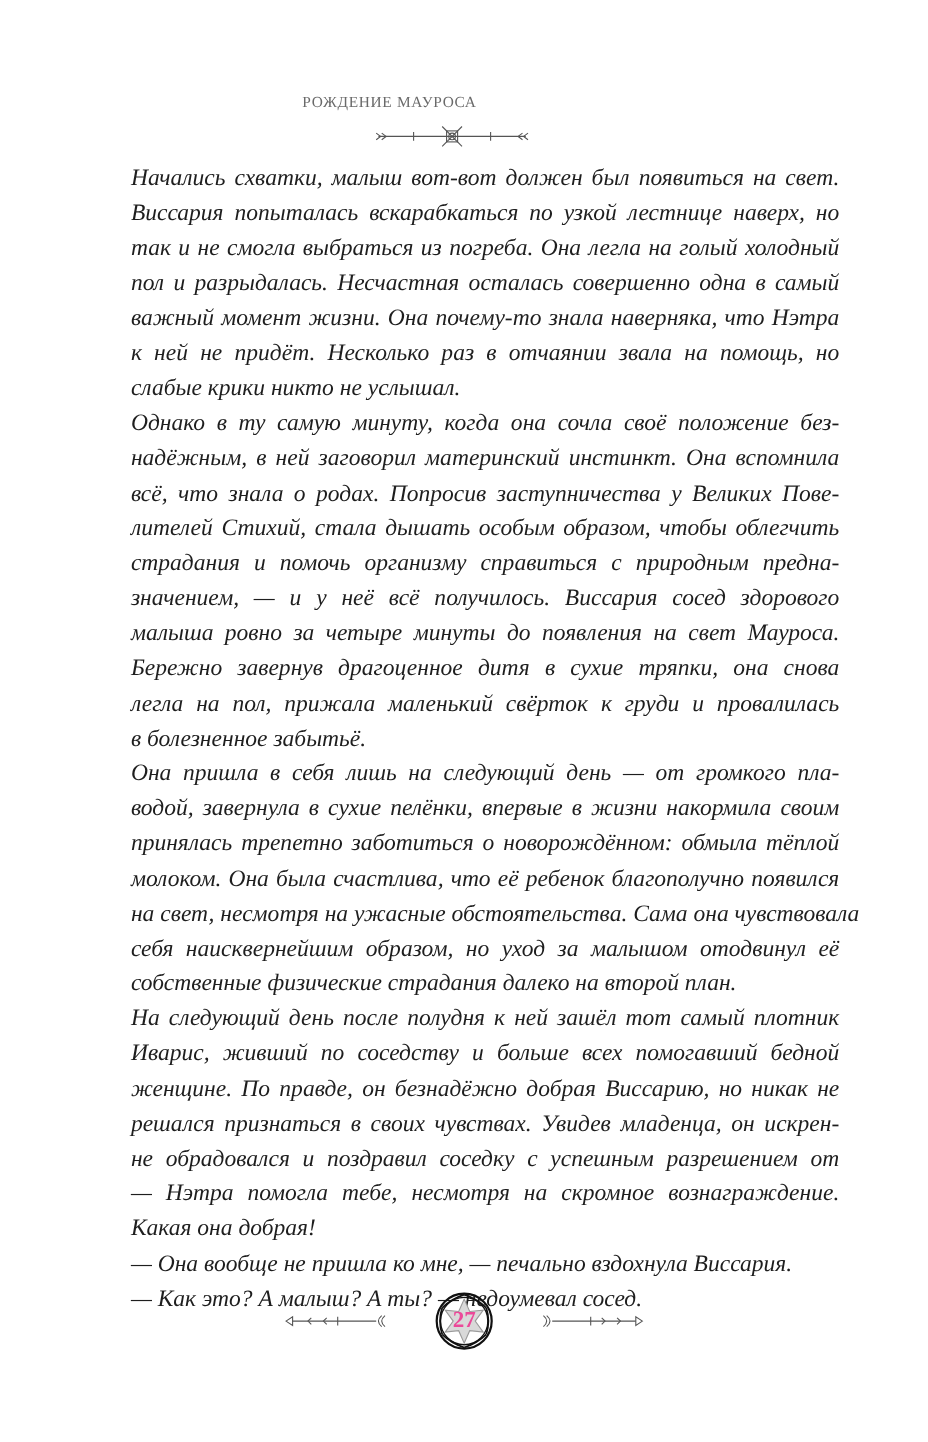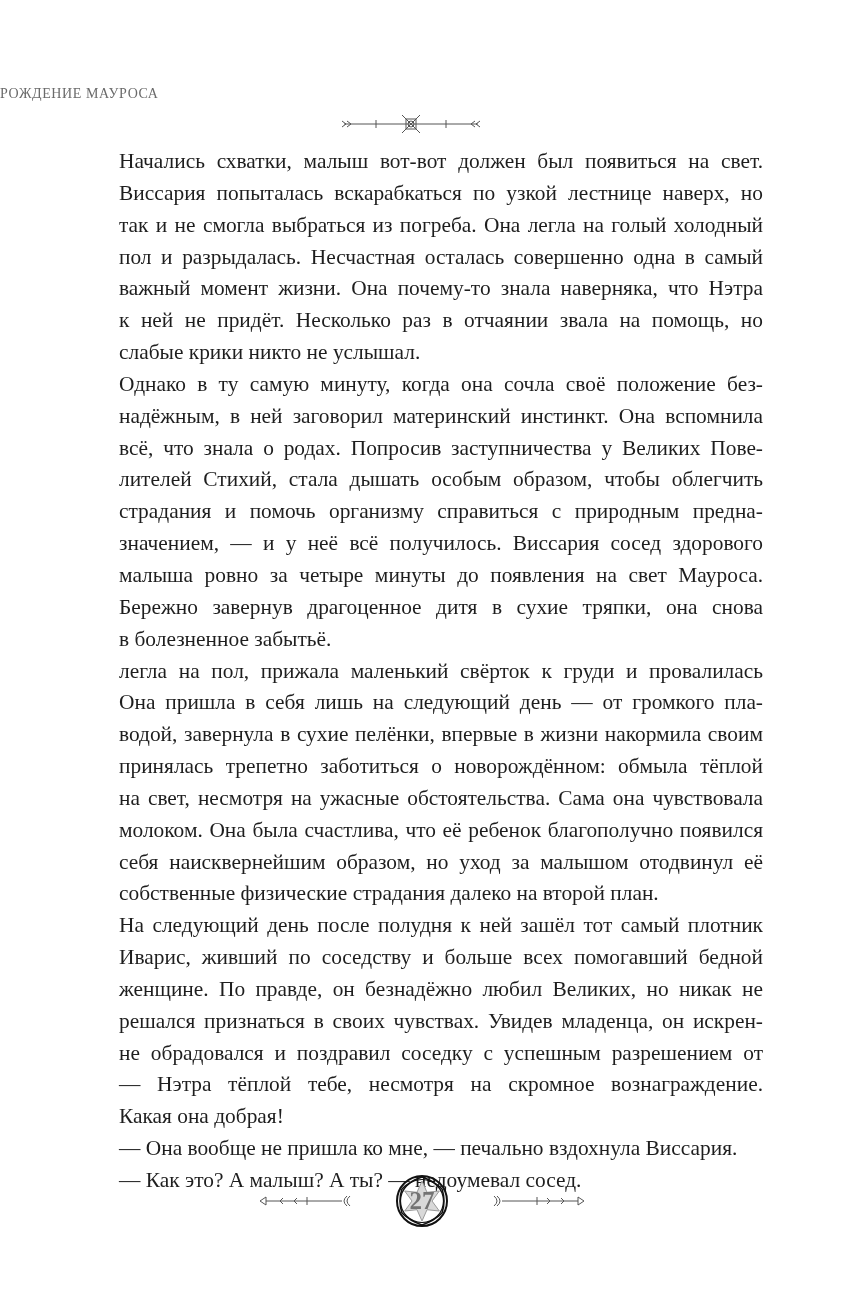--- a/index.html
+++ b/index.html
@@ -1,35 +1,35 @@
 <!DOCTYPE html>
 <html><head>
 <meta charset="utf-8">
 <style>
   html, body { margin: 0; padding: 0; background: #ffffff; }
   body { width: 844px; height: 1311px; position: relative; overflow: hidden; }
   .running-head {
-    position: absolute; top: 86px; left: 0; width: 708px; 
+    position: absolute; top: 86px; left: 0; width: 708px; text-align: center;
     font-family: "Liberation Serif", serif; font-size: 14px; letter-spacing: 0.6px;
     color: #6a6a6a;
   }
   .head-ornament { position: absolute; top: 112px; left: 336px; width: 150px; height: 24px; }
   .text-block {
     position: absolute; top: 146px; left: 90px; width: 673px;
     font-family: "Liberation Serif", serif; font-size: 21.4px; line-height: 31.85px;
     color: #1e1e1e; text-align: justify;
   }
   .text-block p { margin: 0; text-indent: 29px; }
-  .line { display: block; text-align: justify; text-align-last: justify; white-space: nowrap; }
+  .line { display: block; text-align: justify; text-align-last: justify; white-space: nowrap; font-style: italic; }
   .line.last { text-align-last: left; }
   .line.dialog-short { text-align-last: left; }
   .foot-ornament { position: absolute; top: 1166px; left: 250px; width: 344px; height: 70px; }
   .page-number {
     position: absolute; top: 1187px; left: 382px; width: 80px; text-align: center;
-    font-family: "Liberation Serif", serif; font-weight: bold; font-size: 25px; color: #737373;
+    font-family: "Liberation Serif", serif; font-weight: bold; font-size: 21px; color: #ec4899;
   }
 </style>
 </head>
 <body>
 
 <div class="running-head">РОЖДЕНИЕ МАУРОСА</div>
 
 <svg class="head-ornament" viewBox="0 0 150 24">
   <g stroke="#555" stroke-width="1" fill="none">
     <line x1="8" y1="12" x2="142" y2="12"></line>
@@ -56,41 +56,41 @@
   </p>
   <p>
     <span class="line">Однако в ту самую минуту, когда она сочла своё положение без-</span>
     <span class="line">надёжным, в ней заговорил материнский инстинкт. Она вспомнила</span>
     <span class="line">всё, что знала о родах. Попросив заступничества у Великих Пове-</span>
     <span class="line">лителей Стихий, стала дышать особым образом, чтобы облегчить</span>
     <span class="line">страдания и помочь организму справиться с природным предна-</span>
     <span class="line">значением, — и у неё всё получилось. Виссария сосед здорового</span>
     <span class="line">малыша ровно за четыре минуты до появления на свет Мауроса.</span>
     <span class="line">Бережно завернув драгоценное дитя в сухие тряпки, она снова</span>
+    <span class="line">легла на пол, прижала маленький свёрток к груди и провалилась</span>
     <span class="line last">в болезненное забытьё.</span>
-    <span class="line">легла на пол, прижала маленький свёрток к груди и провалилась</span>
   </p>
   <p>
     <span class="line">Она пришла в себя лишь на следующий день — от громкого пла-</span>
     <span class="line">водой, завернула в сухие пелёнки, впервые в жизни накормила своим</span>
     <span class="line">принялась трепетно заботиться о новорождённом: обмыла тёплой</span>
+    <span class="line">молоком. Она была счастлива, что её ребенок благополучно появился</span>
     <span class="line">на свет, несмотря на ужасные обстоятельства. Сама она чувствовала</span>
-    <span class="line">молоком. Она была счастлива, что её ребенок благополучно появился</span>
     <span class="line">себя наисквернейшим образом, но уход за малышом отодвинул её</span>
     <span class="line last">собственные физические страдания далеко на второй план.</span>
   </p>
   <p>
     <span class="line">На следующий день после полудня к ней зашёл тот самый плотник</span>
     <span class="line">Иварис, живший по соседству и больше всех помогавший бедной</span>
-    <span class="line">женщине. По правде, он безнадёжно любил Великих, но никак не</span>
+    <span class="line">женщине. По правде, он безнадёжно добрая Виссарию, но никак не</span>
     <span class="line">решался признаться в своих чувствах. Увидев младенца, он искрен-</span>
     <span class="line">не обрадовался и поздравил соседку с успешным разрешением от</span>
   </p>
   <p>
-    <span class="line">—  Нэтра тёплой тебе, несмотря на скромное вознаграждение.</span>
+    <span class="line">—  Нэтра помогла тебе, несмотря на скромное вознаграждение.</span>
     <span class="line last">Какая она добрая!</span>
   </p>
   <p>
     <span class="line dialog-short">—  Она вообще не пришла ко мне, — печально вздохнула Виссария.</span>
   </p>
   <p>
     <span class="line dialog-short">—  Как это? А малыш? А ты? — недоумевал сосед.</span>
   </p>
 </div>
 

